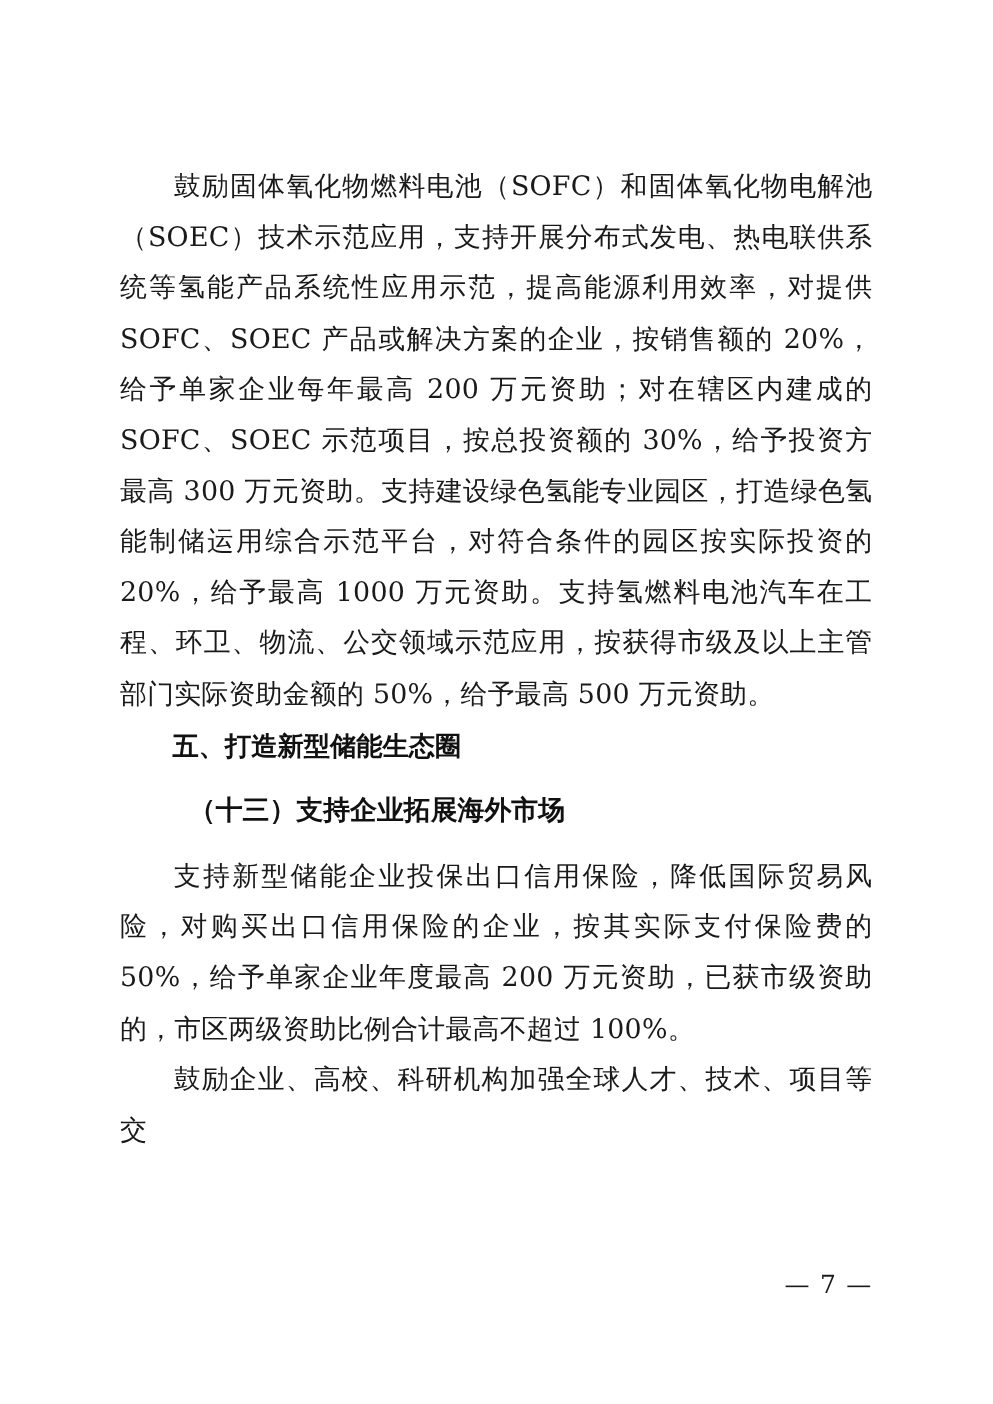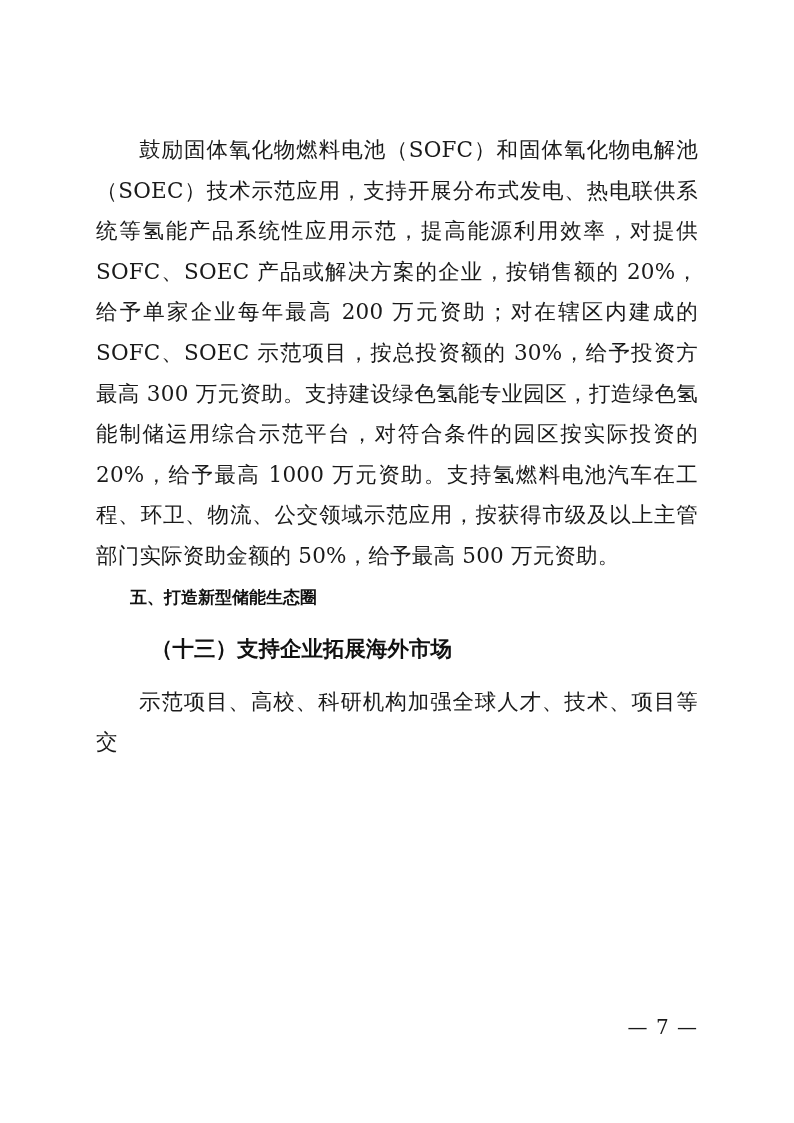--- a/index.html
+++ b/index.html
@@ -28,21 +28,21 @@
     color: #1a1a1a;
     text-align: justify;
     text-justify: inter-ideograph;
     text-indent: 2em;
     margin: 0;
     letter-spacing: 0.2px;
   }
   .heading {
     font-family: "DejaVu Sans", "Liberation Sans", sans-serif;
     font-weight: bold;
-    font-size: 17px;
+    font-size: 21px;
     line-height: 40.6px;
     color: #111111;
     text-indent: 2em;
     margin: 0;
   }
   .subheading {
     font-family: "DejaVu Serif", "Liberation Serif", serif;
     font-weight: bold;
     font-size: 21.5px;
     line-height: 40.6px;
@@ -63,16 +63,17 @@
   }
 </style>
 </head>
 <body>
 
 <div class="page">
   <div class="content">
     <p class="para">鼓励固体氧化物燃料电池（SOFC）和固体氧化物电解池（SOEC）技术示范应用，支持开展分布式发电、热电联供系统等氢能产品系统性应用示范，提高能源利用效率，对提供 SOFC、SOEC 产品或解决方案的企业，按销售额的 20%，给予单家企业每年最高 200 万元资助；对在辖区内建成的 SOFC、SOEC 示范项目，按总投资额的 30%，给予投资方最高 300 万元资助。支持建设绿色氢能专业园区，打造绿色氢能制储运用综合示范平台，对符合条件的园区按实际投资的 20%，给予最高 1000 万元资助。支持氢燃料电池汽车在工程、环卫、物流、公交领域示范应用，按获得市级及以上主管部门实际资助金额的 50%，给予最高 500 万元资助。</p>
     <p class="heading">五、打造新型储能生态圈</p>
     <p class="subheading">（十三）支持企业拓展海外市场</p>
-    <p class="para">示范项目、高校、科研机构加强全球人才、技术、项目等交</p>
+    <p class="para">支持新型储能企业投保出口信用保险，降低国际贸易风险，对购买出口信用保险的企业，按其实际支付保险费的 50%，给予单家企业年度最高 200 万元资助，已获市级资助的，市区两级资助比例合计最高不超过 100%。</p>
+    <p class="para">鼓励企业、高校、科研机构加强全球人才、技术、项目等交</p>
   </div>
   <div class="page-number">— 7 —</div>
 </div>
 
 </body></html>

